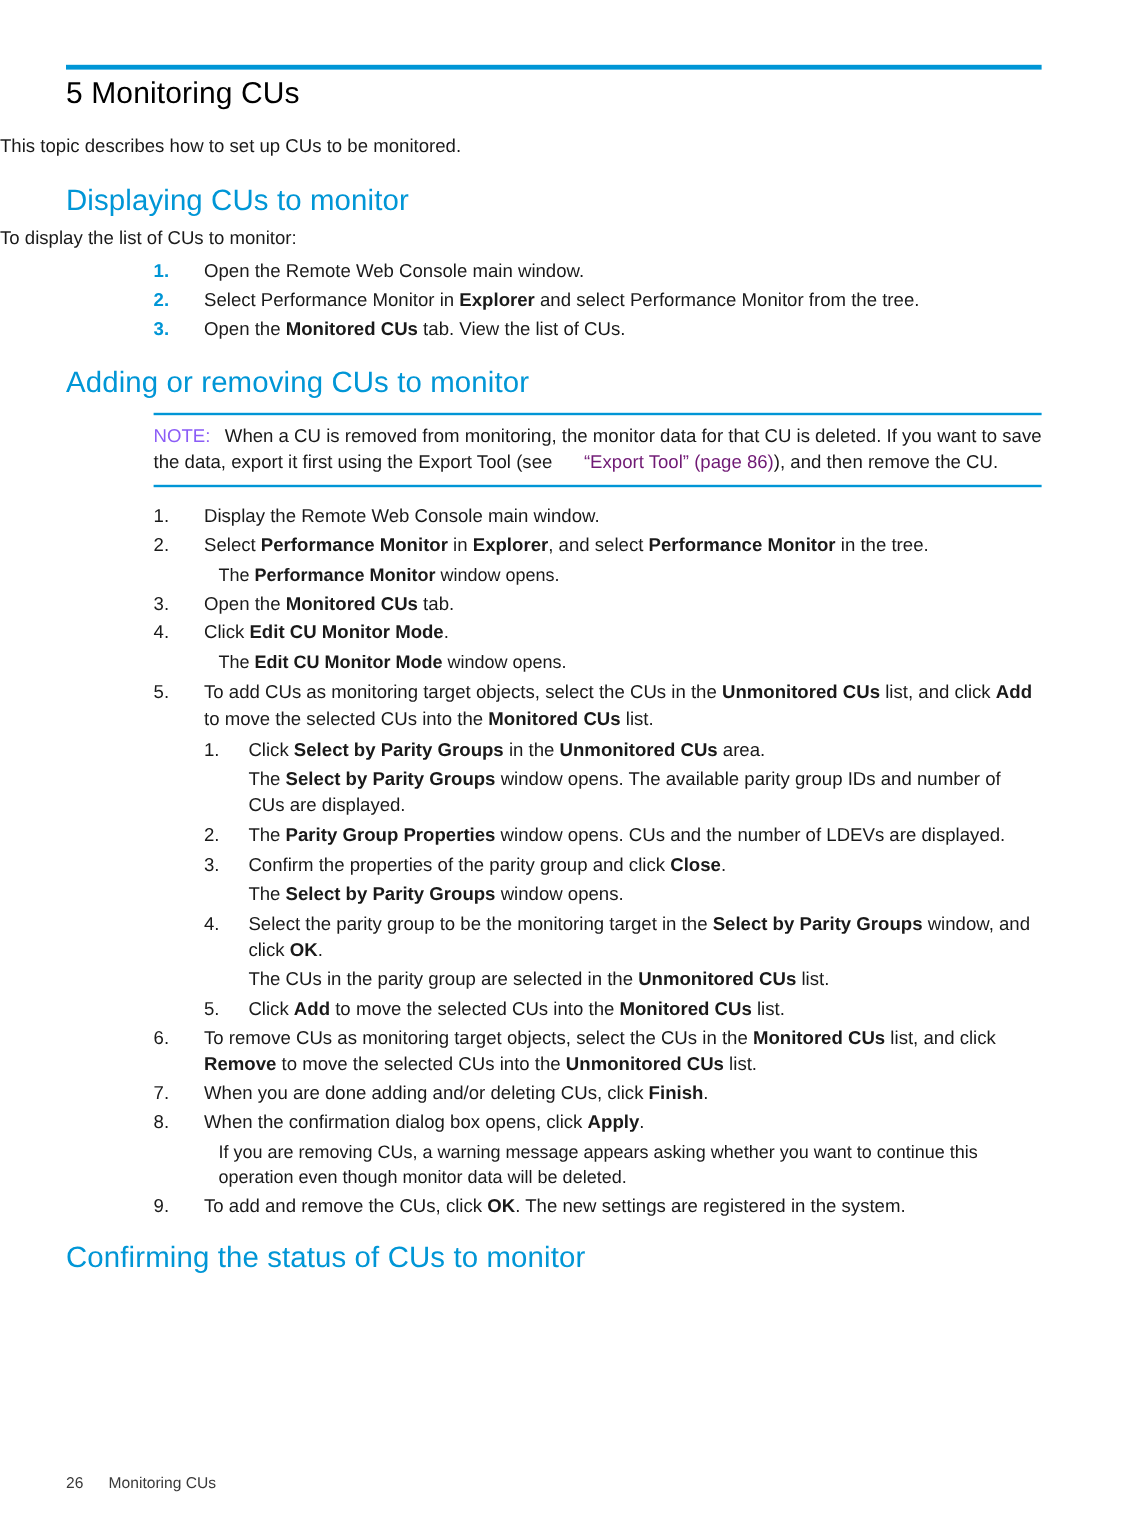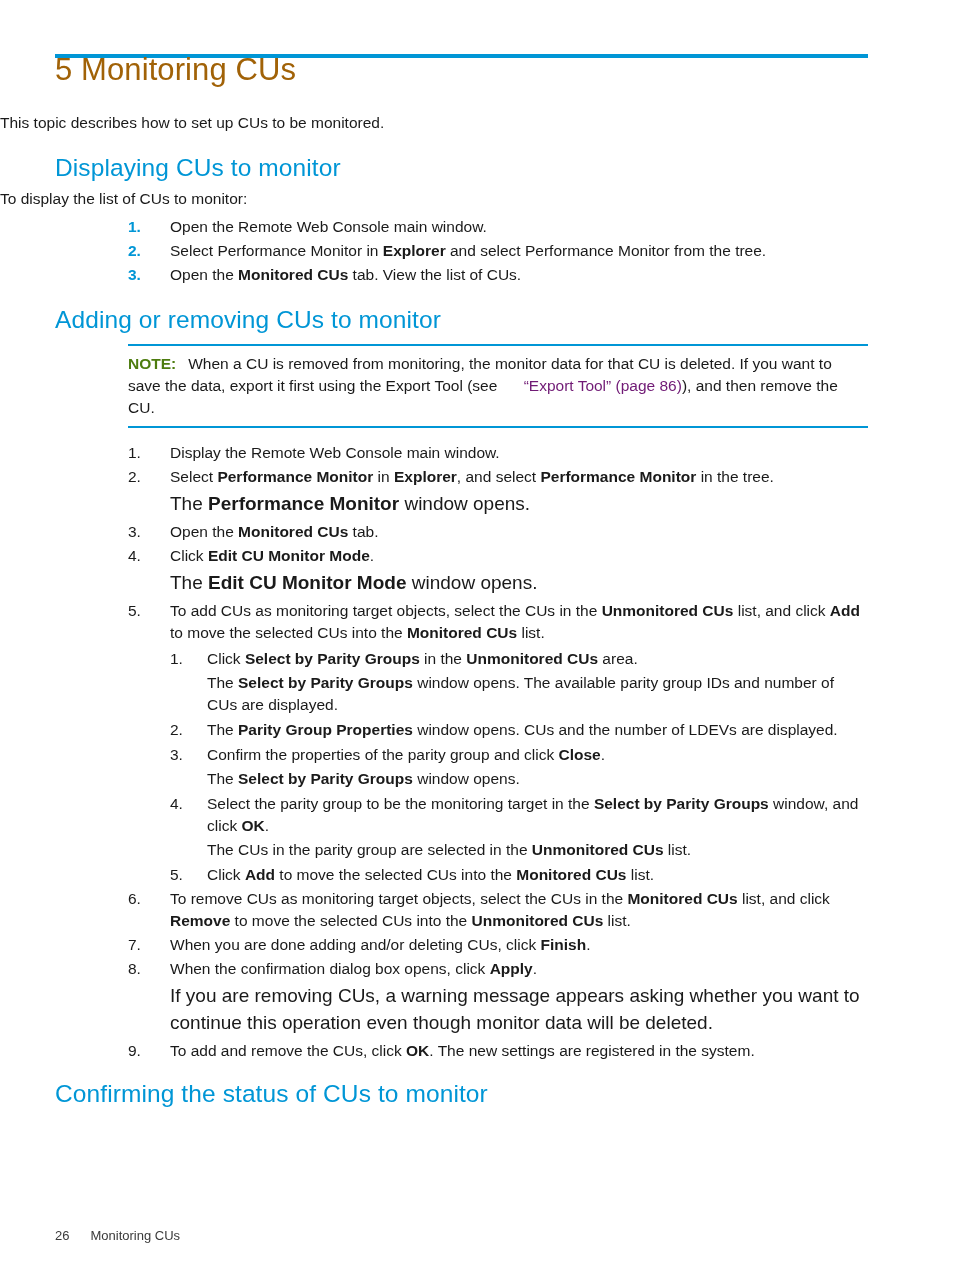--- a/index.html
+++ b/index.html
@@ -30,24 +30,24 @@
     top: 54px;
     width: 813px;
     height: 4px;
     background: #0096d6;
   }
 
   
   .chapter-title {
     position: absolute;
     left: 55px;
-    top: 52px;
-    font-size: 31px;
+    top: 64px;
+    font-size: 25px;
     font-weight: 400;
-    color: #a16207;
+    color: #000000;
     letter-spacing: 0.1px;
     white-space: nowrap;
   }
 
   
   .content {
     position: absolute;
     left: 0;
     top: 112px;
     width: 954px;
@@ -99,22 +99,22 @@
   ol.lvl1.blue > li > .num {
     color: #0096d6;
     font-weight: bold;
   }
   ol.lvl1.black > li > .num {
     color: #1a1a1a;
     font-weight: 400;
   }
 
   ol.lvl1 > li p.sub {
-    margin: 3px 0 3px 0;
-    font-size: 19px;
+    margin: 3px 0 3px 12px;
+    font-size: 15px;
     line-height: 1.42;
   }
 
   ol.lvl2 {
     list-style: none;
     margin: 4px 0 2px 0;
     padding: 0;
   }
   ol.lvl2 > li {
     position: relative;
@@ -148,22 +148,22 @@
     padding: 7px 0 7px 0;
     margin-top: 10px;
     margin-bottom: 14px;
   }
   .note p {
     margin: 0;
     font-size: 15.5px;
     line-height: 1.42;
   }
   .note-label {
-    color: #4d7c0f;
-    font-weight: bold;
+    color: #8b5cf6;
+    font-weight: normal;
     margin-right: 12px;
   }
   a.xref {
     color: #701a75;
     text-decoration: none;
     margin-left: 22px;
   }
 
   
   .footer {

